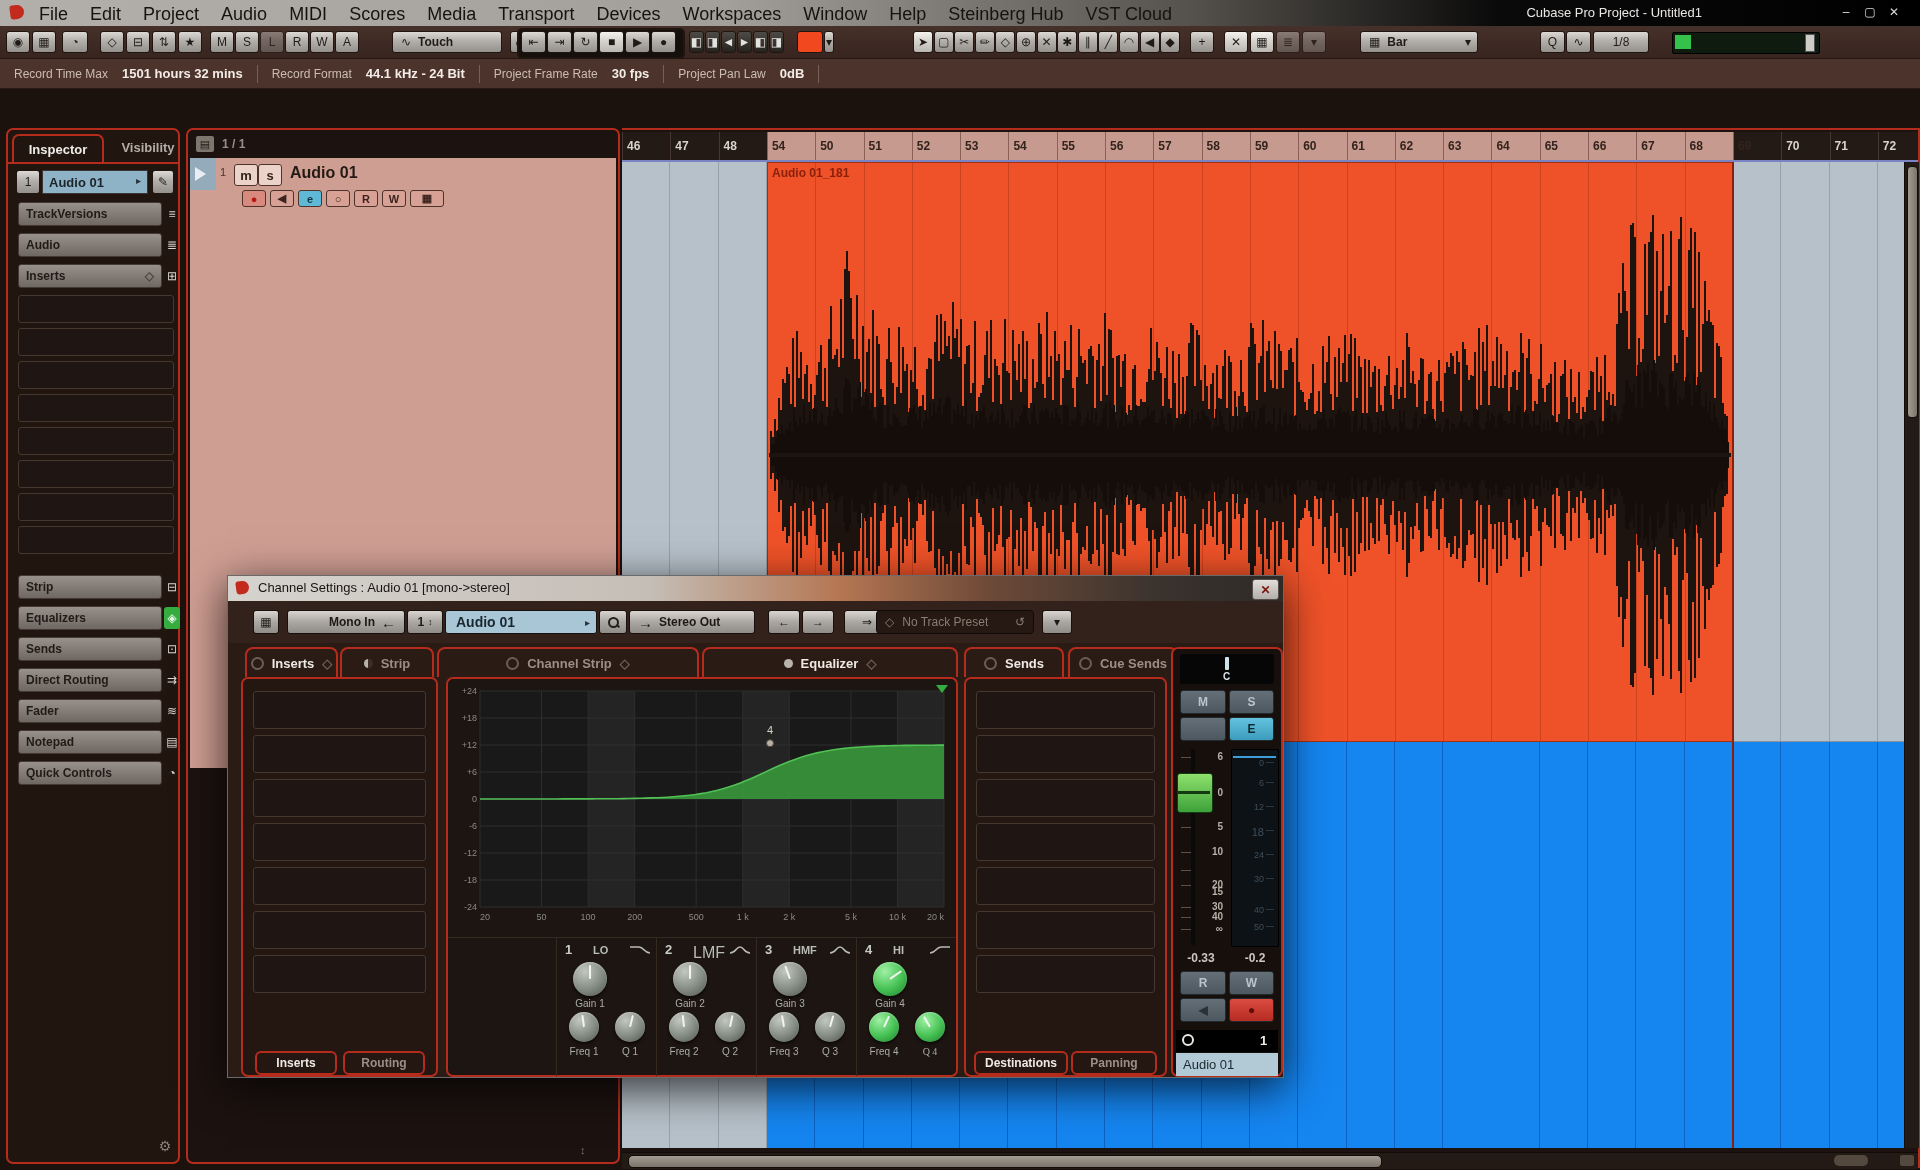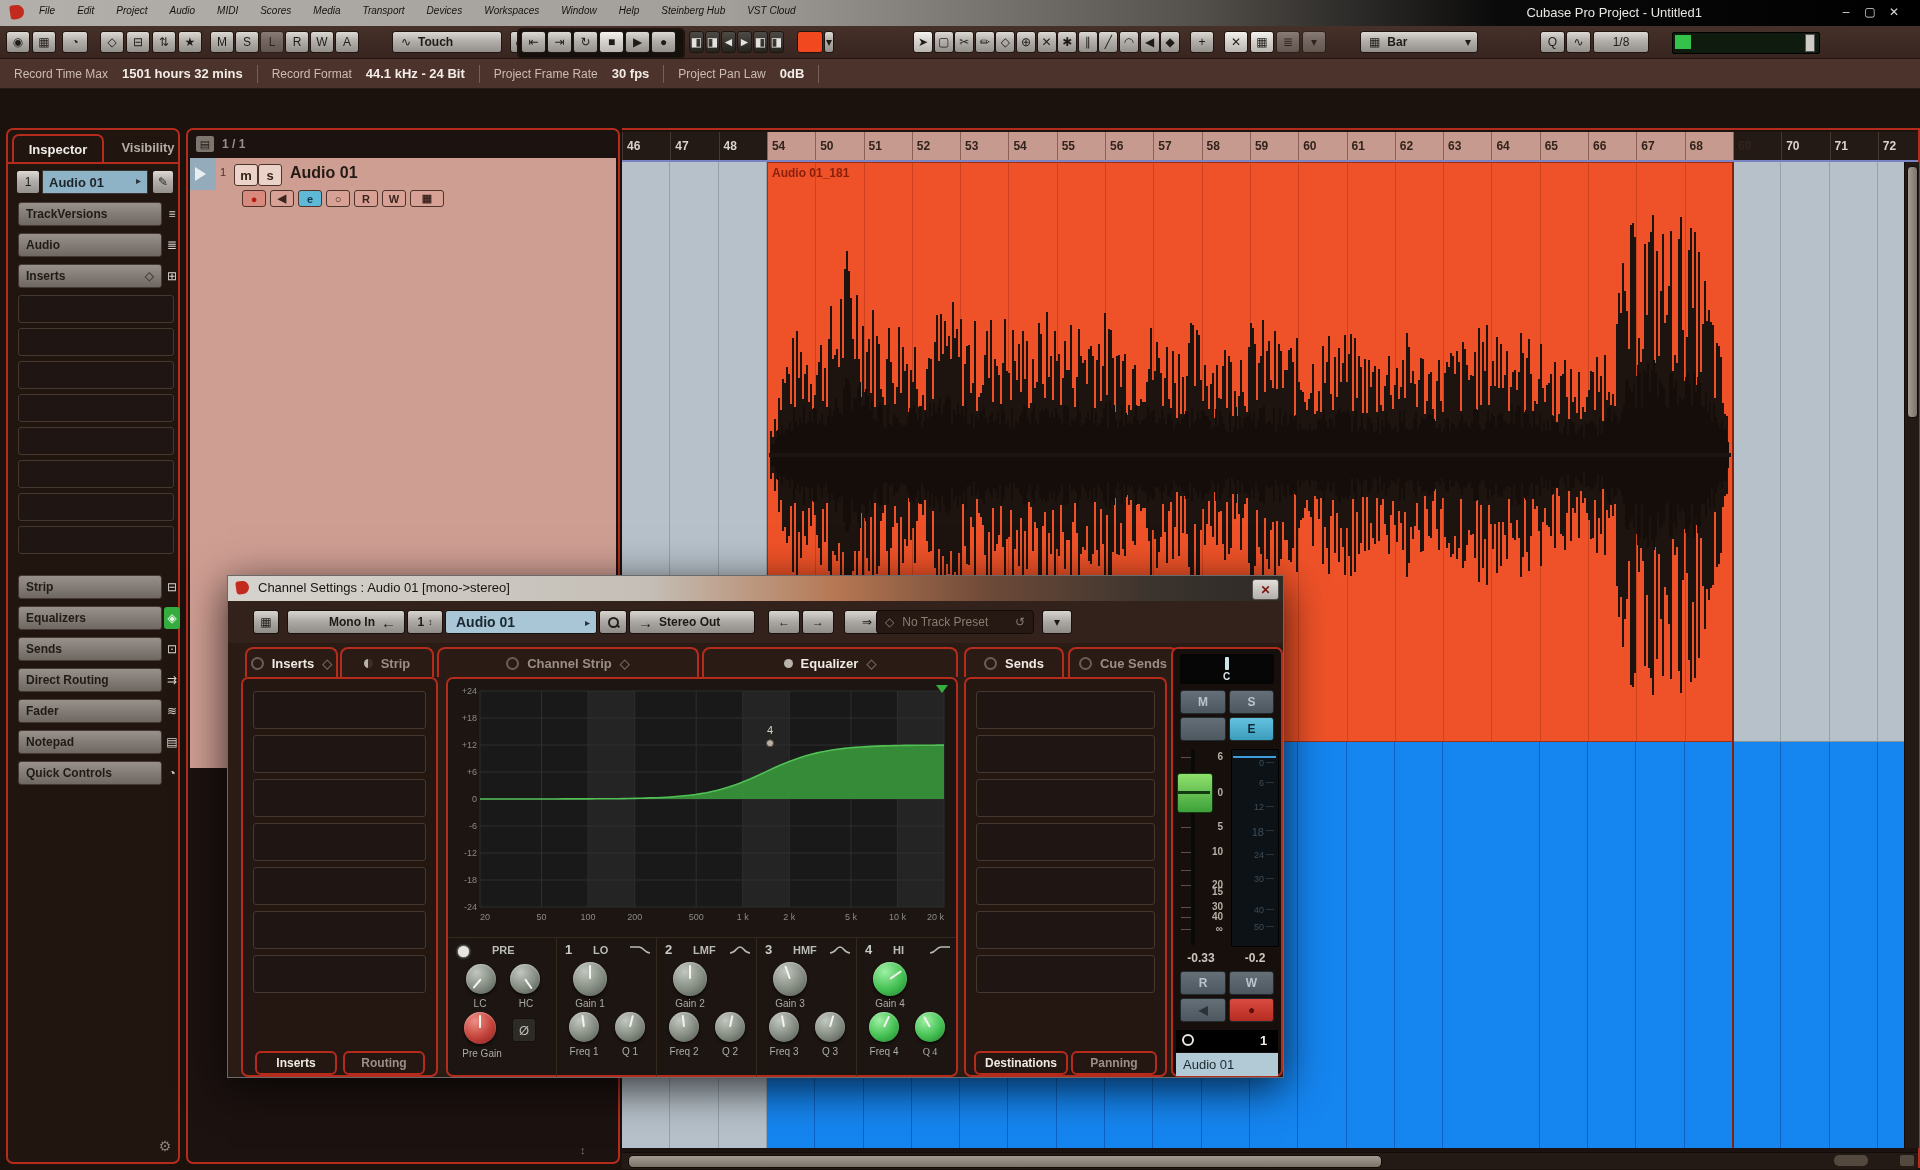--- a/index.html
+++ b/index.html
@@ -2,21 +2,21 @@
 <html><head>
 <meta charset="utf-8">
 <style>
   html,body{margin:0;padding:0;background:#000;}
   body{font-family:"Liberation Sans",sans-serif;-webkit-font-smoothing:antialiased;}
   #root{position:relative;width:1920px;height:1170px;overflow:hidden;background:#1b110d;}
   .abs{position:absolute;}
   
   .titlebar{left:0;top:0;width:1920px;height:26px;
     background:linear-gradient(90deg,#b3b0ab 0%,#a29f9a 38%,#55514c 62%,#0a0a0a 78%,#000 100%);}
-  .menu-item{display:inline-block;padding:4px 11px;font-size:10px;color:#16120f;cursor:default;font-style:italic;}
+  .menu-item{display:inline-block;padding:4px 11px;font-size:18px;color:#16120f;cursor:default;}
   .applogo{position:absolute;left:10px;top:5px;width:14px;height:14px;background:#c22a1e;
     border-radius:3px 7px 7px 3px;transform:rotate(-8deg);}
   .wintitle{position:absolute;top:5px;font-size:13px;color:#e9e7e4;}
   .winbtn{position:absolute;top:3px;width:24px;height:18px;color:#dcdcdc;font-size:12px;
     text-align:center;line-height:18px;}
   
   .toolbar{left:0;top:26px;width:1920px;height:32px;background:linear-gradient(#46302a,#38251f);
     border-bottom:1px solid #241510;}
   .tb-btn{position:absolute;top:5px;height:22px;border-radius:3px;border:1px solid #201510;
     background:linear-gradient(#dcd9d4,#b2afaa 45%,#94918c);color:#201b16;
@@ -484,43 +484,20 @@
             <text x="441.4" y="237" fill="#8a8a82" font-size="9" text-anchor="middle" font-family="Liberation Sans, sans-serif">10 k</text>
             <line x1="488.0" y1="8" x2="488.0" y2="224" stroke="#2e2e2e" stroke-width="1"></line>
             <text x="488.0" y="237" fill="#8a8a82" font-size="9" text-anchor="end" font-family="Liberation Sans, sans-serif">20 k</text>
             <path d="M24 116L24.0 116.0L29.5 116.0L35.0 116.0L40.6 116.0L46.1 116.0L51.6 116.0L57.1 116.0L62.7 116.0L68.2 116.0L73.7 116.0L79.2 116.0L84.8 116.0L90.3 116.0L95.8 116.0L101.3 116.0L106.9 115.9L112.4 115.9L117.9 115.9L123.4 115.9L129.0 115.9L134.5 115.9L140.0 115.8L145.5 115.8L151.0 115.8L156.6 115.7L162.1 115.7L167.6 115.6L173.1 115.5L178.7 115.4L184.2 115.3L189.7 115.1L195.2 114.9L200.8 114.7L206.3 114.5L211.8 114.2L217.3 113.8L222.9 113.3L228.4 112.8L233.9 112.2L239.4 111.5L245.0 110.6L250.5 109.7L256.0 108.5L261.5 107.2L267.0 105.7L272.6 104.1L278.1 102.2L283.6 100.2L289.1 98.0L294.7 95.7L300.2 93.2L305.7 90.7L311.2 88.1L316.8 85.6L322.3 83.1L327.8 80.8L333.3 78.5L338.9 76.4L344.4 74.5L349.9 72.8L355.4 71.2L361.0 69.9L366.5 68.7L372.0 67.7L377.5 66.8L383.0 66.0L388.6 65.4L394.1 64.8L399.6 64.4L405.1 64.0L410.7 63.6L416.2 63.4L421.7 63.1L427.2 62.9L432.8 62.8L438.3 62.6L443.8 62.5L449.3 62.4L454.9 62.4L460.4 62.3L465.9 62.3L471.4 62.2L477.0 62.2L482.5 62.1L488.0 62.1L488 116Z" fill="#37953a" opacity="0.92"></path>
             <path d="M24.0 116.0L29.5 116.0L35.0 116.0L40.6 116.0L46.1 116.0L51.6 116.0L57.1 116.0L62.7 116.0L68.2 116.0L73.7 116.0L79.2 116.0L84.8 116.0L90.3 116.0L95.8 116.0L101.3 116.0L106.9 115.9L112.4 115.9L117.9 115.9L123.4 115.9L129.0 115.9L134.5 115.9L140.0 115.8L145.5 115.8L151.0 115.8L156.6 115.7L162.1 115.7L167.6 115.6L173.1 115.5L178.7 115.4L184.2 115.3L189.7 115.1L195.2 114.9L200.8 114.7L206.3 114.5L211.8 114.2L217.3 113.8L222.9 113.3L228.4 112.8L233.9 112.2L239.4 111.5L245.0 110.6L250.5 109.7L256.0 108.5L261.5 107.2L267.0 105.7L272.6 104.1L278.1 102.2L283.6 100.2L289.1 98.0L294.7 95.7L300.2 93.2L305.7 90.7L311.2 88.1L316.8 85.6L322.3 83.1L327.8 80.8L333.3 78.5L338.9 76.4L344.4 74.5L349.9 72.8L355.4 71.2L361.0 69.9L366.5 68.7L372.0 67.7L377.5 66.8L383.0 66.0L388.6 65.4L394.1 64.8L399.6 64.4L405.1 64.0L410.7 63.6L416.2 63.4L421.7 63.1L427.2 62.9L432.8 62.8L438.3 62.6L443.8 62.5L449.3 62.4L454.9 62.4L460.4 62.3L465.9 62.3L471.4 62.2L477.0 62.2L482.5 62.1L488.0 62.1" fill="none" stroke="#52c155" stroke-width="1.6"></path>
             <circle cx="314.0" cy="60.2" r="3.5" fill="#b8b2a4" stroke="#50493e"></circle>
             <text x="314.0" y="51.2" fill="#d8d2c4" font-size="11" text-anchor="middle" font-family="Liberation Sans, sans-serif">4</text>
           </svg></div>
         <div style="position: absolute; left: 488px; top: 6px; width: 0px; height: 0px; border-left: 6px solid transparent; border-right: 6px solid transparent; border-top: 8px solid rgb(53, 174, 63);"></div>
         <div style="position: absolute; left: 0px; top: 258px; width: 508px; height: 138px; border-top: 1px solid rgb(53, 41, 31);">
-          <div style="position: absolute; left: 4px; top: 0px; width: 104px; height: 138px;">
-            <div style="position: absolute; left: 6px; top: 8px; width: 11px; height: 11px; border-radius: 50%; background: rgb(232, 230, 224); box-shadow: rgb(255, 255, 255) 0px 0px 3px;"></div>
-            <div style="position: absolute; left: 40px; top: 6px; font-size: 11px; font-weight: bold; color: rgb(184, 188, 180);">PRE</div>
-            <div class="knob k-gray" style="position: absolute; left: 14px; top: 26px; width: 30px; height: 30px;">
-              <div class="kwrap" style="transform: rotate(-140deg);">
-                <div class="kptr"></div>
-              </div>
-            </div>
-            <div class="knob k-gray" style="position: absolute; left: 58px; top: 26px; width: 30px; height: 30px;">
-              <div class="kwrap" style="transform: rotate(145deg);">
-                <div class="kptr"></div>
-              </div>
-            </div>
-            <div class="klabel" style="position: absolute; left: 8px; top: 60px; width: 40px;">LC</div>
-            <div class="klabel" style="position: absolute; left: 54px; top: 60px; width: 40px;">HC</div>
-            <div class="knob k-red" style="position: absolute; left: 12px; top: 74px; width: 32px; height: 32px;">
-              <div class="kwrap" style="transform: rotate(0deg);">
-                <div class="kptr"></div>
-              </div>
-            </div>
-            <div style="position: absolute; left: 60px; top: 80px; width: 22px; height: 22px; background: rgb(46, 43, 39); border: 1px solid rgb(20, 17, 14); border-radius: 3px; color: rgb(184, 188, 180); font-size: 13px; display: flex; align-items: center; justify-content: center;">Ø</div>
-            <div class="klabel" style="position: absolute; left: 0px; top: 110px; width: 60px;">Pre Gain</div>
-          </div>
           <div style="position: absolute; left: 108px; top: 0px; width: 100px; height: 138px; border-left: 1px solid rgb(53, 41, 31);">
             <div style="position: absolute; left: 8px; top: 4px; font-size: 13px; font-weight: bold; color: rgb(200, 204, 196);">1</div>
             <div style="position: absolute; left: 36px; top: 6px; font-size: 11px; font-weight: bold; color: rgb(184, 188, 180);">LO</div>
             <div style="position: absolute; left: 72px; top: 4px; width: 22px; height: 12px;"><svg width="22" height="12">
                 <path d="M1 3 L10 3 C15 3 15 9 21 9" fill="none" stroke="#b8bcb4" stroke-width="1.6"></path>
               </svg></div>
             <div class="knob k-gray" style="position: absolute; left: 16px; top: 24px; width: 34px; height: 34px;">
               <div class="kwrap" style="transform: rotate(0deg);">
                 <div class="kptr"></div>
               </div>
@@ -534,21 +511,21 @@
             <div class="knob k-gray" style="position: absolute; left: 58px; top: 74px; width: 30px; height: 30px;">
               <div class="kwrap" style="transform: rotate(14deg);">
                 <div class="kptr"></div>
               </div>
             </div>
             <div class="klabel" style="position: absolute; left: 2px; top: 108px; width: 50px;">Freq 1</div>
             <div class="klabel" style="position: absolute; left: 52px; top: 108px; width: 42px;">Q 1</div>
           </div>
           <div style="position: absolute; left: 208px; top: 0px; width: 100px; height: 138px; border-left: 1px solid rgb(53, 41, 31);">
             <div style="position: absolute; left: 8px; top: 4px; font-size: 13px; font-weight: bold; color: rgb(200, 204, 196);">2</div>
-            <div style="position: absolute; left: 36px; top: 6px; font-size: 11px; font-weight: bold; color: rgb(184, 188, 180);">LMF</div>
+            <div style="position: absolute; left: 36px; top: 6px; font-size: 16px; font-weight: normal; color: rgb(184, 188, 180);">LMF</div>
             <div style="position: absolute; left: 72px; top: 4px; width: 22px; height: 12px;"><svg width="22" height="12">
                 <path d="M1 9 C7 9 7 3 11 3 C15 3 15 9 21 9" fill="none" stroke="#b8bcb4" stroke-width="1.6"></path>
               </svg></div>
             <div class="knob k-gray" style="position: absolute; left: 16px; top: 24px; width: 34px; height: 34px;">
               <div class="kwrap" style="transform: rotate(0deg);">
                 <div class="kptr"></div>
               </div>
             </div>
             <div class="klabel" style="position: absolute; left: 8px; top: 60px; width: 50px;">Gain 2</div>
             <div class="knob k-gray" style="position: absolute; left: 12px; top: 74px; width: 30px; height: 30px;">

